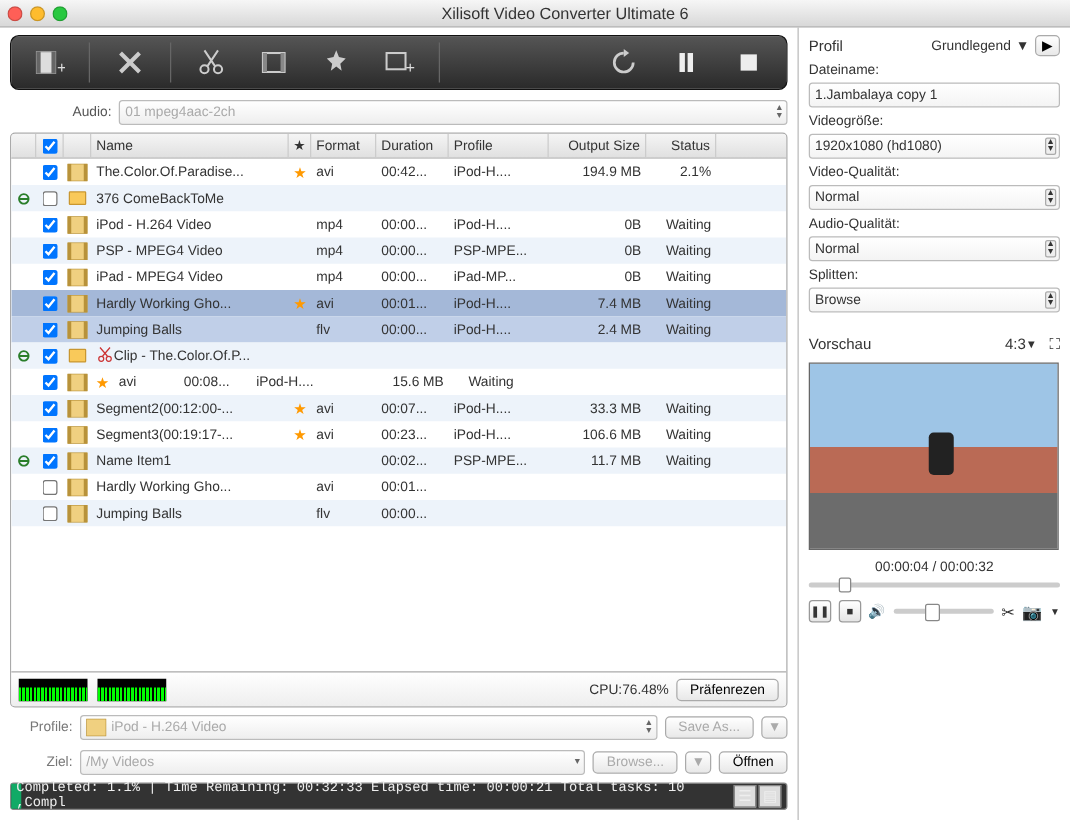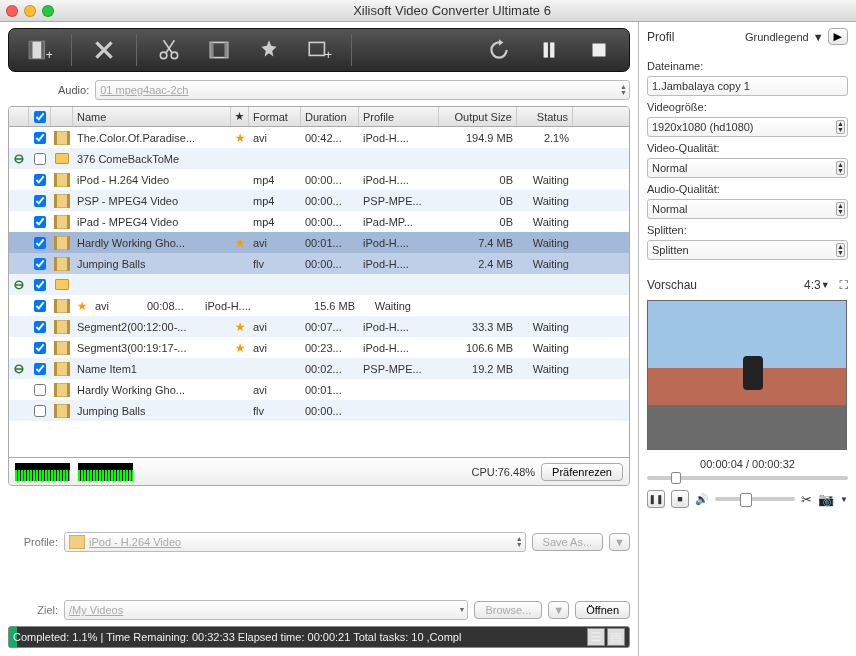--- a/index.html
+++ b/index.html
@@ -11,21 +11,21 @@
 .title { flex: 1; text-align: center; font-size: 13px; color: #333; }
 .app { display: flex; height: 634px; }
 .left { flex: 1; display: flex; flex-direction: column; padding: 6px 8px 8px 8px; gap: 4px; }
 .right { width: 218px; border-left: 1px solid #bbb; padding: 6px 8px; display: flex; flex-direction: column; gap: 4px; }
 .toolbar { background: linear-gradient(#555,#2a2a2a); border: 1px solid #111; border-radius: 7px; height: 44px; display: flex; align-items: center; padding: 0 8px; gap: 6px; }
 .tbtn { width: 44px; height: 34px; border-radius: 5px; display:flex;align-items:center;justify-content:center; color:#ddd; }
 .tbtn svg { width: 26px; height: 26px; fill: #d8d8d8; }
 .tsep { width: 1px; height: 32px; background: #666; margin: 0 4px;}
 .audio-row { display:flex; align-items:center; gap:6px; padding: 4px 0 2px 50px;}
 .audio-row label{color:#555;}
-.sel { flex:1; border:1px solid #bbb; border-radius:3px; height:20px; background:linear-gradient(#fff,#eee); padding:0 4px; display:flex; align-items:center; color:#aaa; position:relative;text-decoration:underline;}
+.sel { flex:1; border:1px solid #bbb; border-radius:3px; height:20px; background:linear-gradient(#fff,#eee); padding:0 4px; display:flex; align-items:center; color:#aaa; position:relative;}
 .sel .spin{position:absolute;right:2px;display:flex;flex-direction:column;font-size:7px;line-height:6px;color:#666}
 .table-wrap{flex:1; border:1px solid #aaa; border-radius:4px; overflow:hidden; display:flex; flex-direction:column;}
 .thead{display:flex;background:linear-gradient(#f5f5f5,#e0e0e0);border-bottom:1px solid #aaa;height:20px;font-size:11px;}
 .th{border-right:1px solid #ccc;padding:2px 4px;display:flex;align-items:center;}
 .tbody{flex:1;background:#fff;overflow:auto;}
 .tr{display:flex;height:21px;align-items:center;font-size:11px;}
 .tr.even{background:#edf3fa;}
 .tr.sel1{background:#a4b8d8;}
 .tr.sel2{background:#c0cfe8;}
 .td{padding:0 4px;display:flex;align-items:center;height:100%;white-space:nowrap;overflow:hidden;}
@@ -44,28 +44,28 @@
 .minus{color:#2a7e2a;font-size:13px;font-weight:bold;}
 .folder{width:14px;height:11px;background:#f9c95a;border:1px solid #c99730;border-radius:1px;}
 .film{display:inline-flex;}
 .film svg{width:16px;height:14px;}
 .scis svg{width:14px;height:14px;fill:#c33;}
 .tfoot{border-top:1px solid #aaa;background:linear-gradient(#fff,#eee);height:28px;display:flex;align-items:center;padding:0 6px;gap:6px;}
 .cpu-graph{width:55px;height:18px;background:#000;position:relative;overflow:hidden;margin-right:2px;}
 .cpu-graph::after{content:"";position:absolute;bottom:0;left:0;right:0;height:60%;background:repeating-linear-gradient(90deg,#0f0 0,#0f0 2px,transparent 2px,transparent 3px);}
 .btn{border:1px solid #aaa;border-radius:4px;background:linear-gradient(#fff,#e8e8e8);padding:2px 10px;font-size:11px;}
 .btn.dis{color:#aaa;}
-.form-row{display:flex;align-items:center;gap:6px;padding:2px 0;margin-top:40px;}
+.form-row{display:flex;align-items:center;gap:6px;padding:2px 0;}
 .form-row label{width:50px;color:#777;text-align:right;}
 .status-bar{height:22px;border:1px solid #888;border-radius:3px;background:#333;color:#eee;display:flex;align-items:center;padding:0 4px;font-size:11px;position:relative;}
 .status-bar .pbar{position:absolute;left:0;top:0;bottom:0;width:8px;background:#1a6;}
-.status-bar .txt{position:relative;z-index:1;flex:1;overflow:hidden;}
+.status-bar .txt{position:relative;z-index:1;flex:1;overflow:hidden;font-family:Liberation Mono, monospace;}
 .status-bar .sico{width:18px;height:18px;border:1px solid #888;background:#ddd;display:flex;align-items:center;justify-content:center;font-size:12px;margin-left:2px;}
 
-.panel-head{display:flex;align-items:center;gap:4px;margin-bottom:10px;}
+.panel-head{display:flex;align-items:center;gap:4px;margin-bottom:0;}
 .panel-head .lbl{font-size:12px;}
 .plabel{font-size:11px;color:#333;margin-top:1px;}
 .pfield{border:1px solid #bbb;border-radius:3px;background:linear-gradient(#fff,#f4f4f4);height:20px;padding:0 4px;display:flex;align-items:center;position:relative;font-size:11px;}
 .pfield .spin{position:absolute;right:2px;display:flex;flex-direction:column;font-size:7px;line-height:6px;color:#333;border:1px solid #aaa;border-radius:2px;background:#eee;}
 .prev-head{display:flex;align-items:center;margin-top:14px;font-size:12px;}
 .prev-box{border:1px solid #666;width:200px;height:150px;margin-top:4px;background:linear-gradient(#9ec5e6 0%,#9ec5e6 45%,#ba6a55 45%,#ba6a55 70%,#6c6c6c 70%);position:relative;}
 .prev-fig{position:absolute;left:95px;top:55px;width:20px;height:34px;background:#222;border-radius:4px;}
 .tcode{text-align:center;font-size:11px;margin-top:4px;}
 .pctrl{display:flex;align-items:center;gap:6px;margin-top:6px;}
 .pcbtn{width:18px;height:18px;border:1px solid #999;border-radius:3px;background:linear-gradient(#fff,#e5e5e5);display:flex;align-items:center;justify-content:center;font-size:9px;}
@@ -344,20 +344,28 @@
           <div class="tr even">
             <div class="td c-exp">
               <span class="minus">⊖</span>
             </div>
             <div class="td c-chk">
               <input type="checkbox" checked="" style="">
             </div>
             <div class="td c-ico">
               <span class="folder"></span>
             </div>
+            <div class="td c-name">
+              <span class="scis"><svg viewBox="0 0 14 14">
+                  <circle cx="4" cy="11" r="2" fill="none" stroke="#c33"></circle>
+                  <circle cx="10" cy="11" r="2" fill="none" stroke="#c33"></circle>
+                  <path d="M5 9L11 2M9 9L3 2" stroke="#c33"></path>
+                </svg></span> 
+              <span>Clip - The.Color.Of.P...</span>
+            </div>
             <div class="td c-star"></div>
             <div class="td c-fmt"></div>
             <div class="td c-dur"></div>
             <div class="td c-pro"></div>
             <div class="td c-out"></div>
             <div class="td c-sta"></div>
           </div>
           <div class="tr">
             <div class="td c-exp"></div>
             <div class="td c-chk">
@@ -449,21 +457,21 @@
                 </svg>
               </span>
             </div>
             <div class="td c-name">
               <span>Name Item1</span>
             </div>
             <div class="td c-star"></div>
             <div class="td c-fmt"></div>
             <div class="td c-dur">00:02...</div>
             <div class="td c-pro">PSP-MPE...</div>
-            <div class="td c-out">19.2 MB</div>
+            <div class="td c-out">11.7 MB</div>
             <div class="td c-sta">Waiting</div>
           </div>
           <div class="tr">
             <div class="td c-exp"></div>
             <div class="td c-chk">
               <input type="checkbox" style="">
             </div>
             <div class="td c-ico">
               <span class="film">
                 <svg viewBox="0 0 16 14">
@@ -578,21 +586,21 @@
       </div>
 
     <div class="plabel">Audio-Qualität:</div>
     <div class="pfield">
         <span>Normal</span>
         <span class="spin">▲<br>▼</span>
       </div>
 
     <div class="plabel">Splitten:</div>
     <div class="pfield">
-        <span>Splitten</span>
+        <span>Browse</span>
         <span class="spin">▲<br>▼</span>
       </div>
 
     <div class="prev-head">
       <span>Vorschau</span>
       <span style="flex:1"></span>
       <span>4:3</span>
       <span style="font-size:9px">▼</span>
       <span style="width:10px"></span>
       <span>⛶</span>

